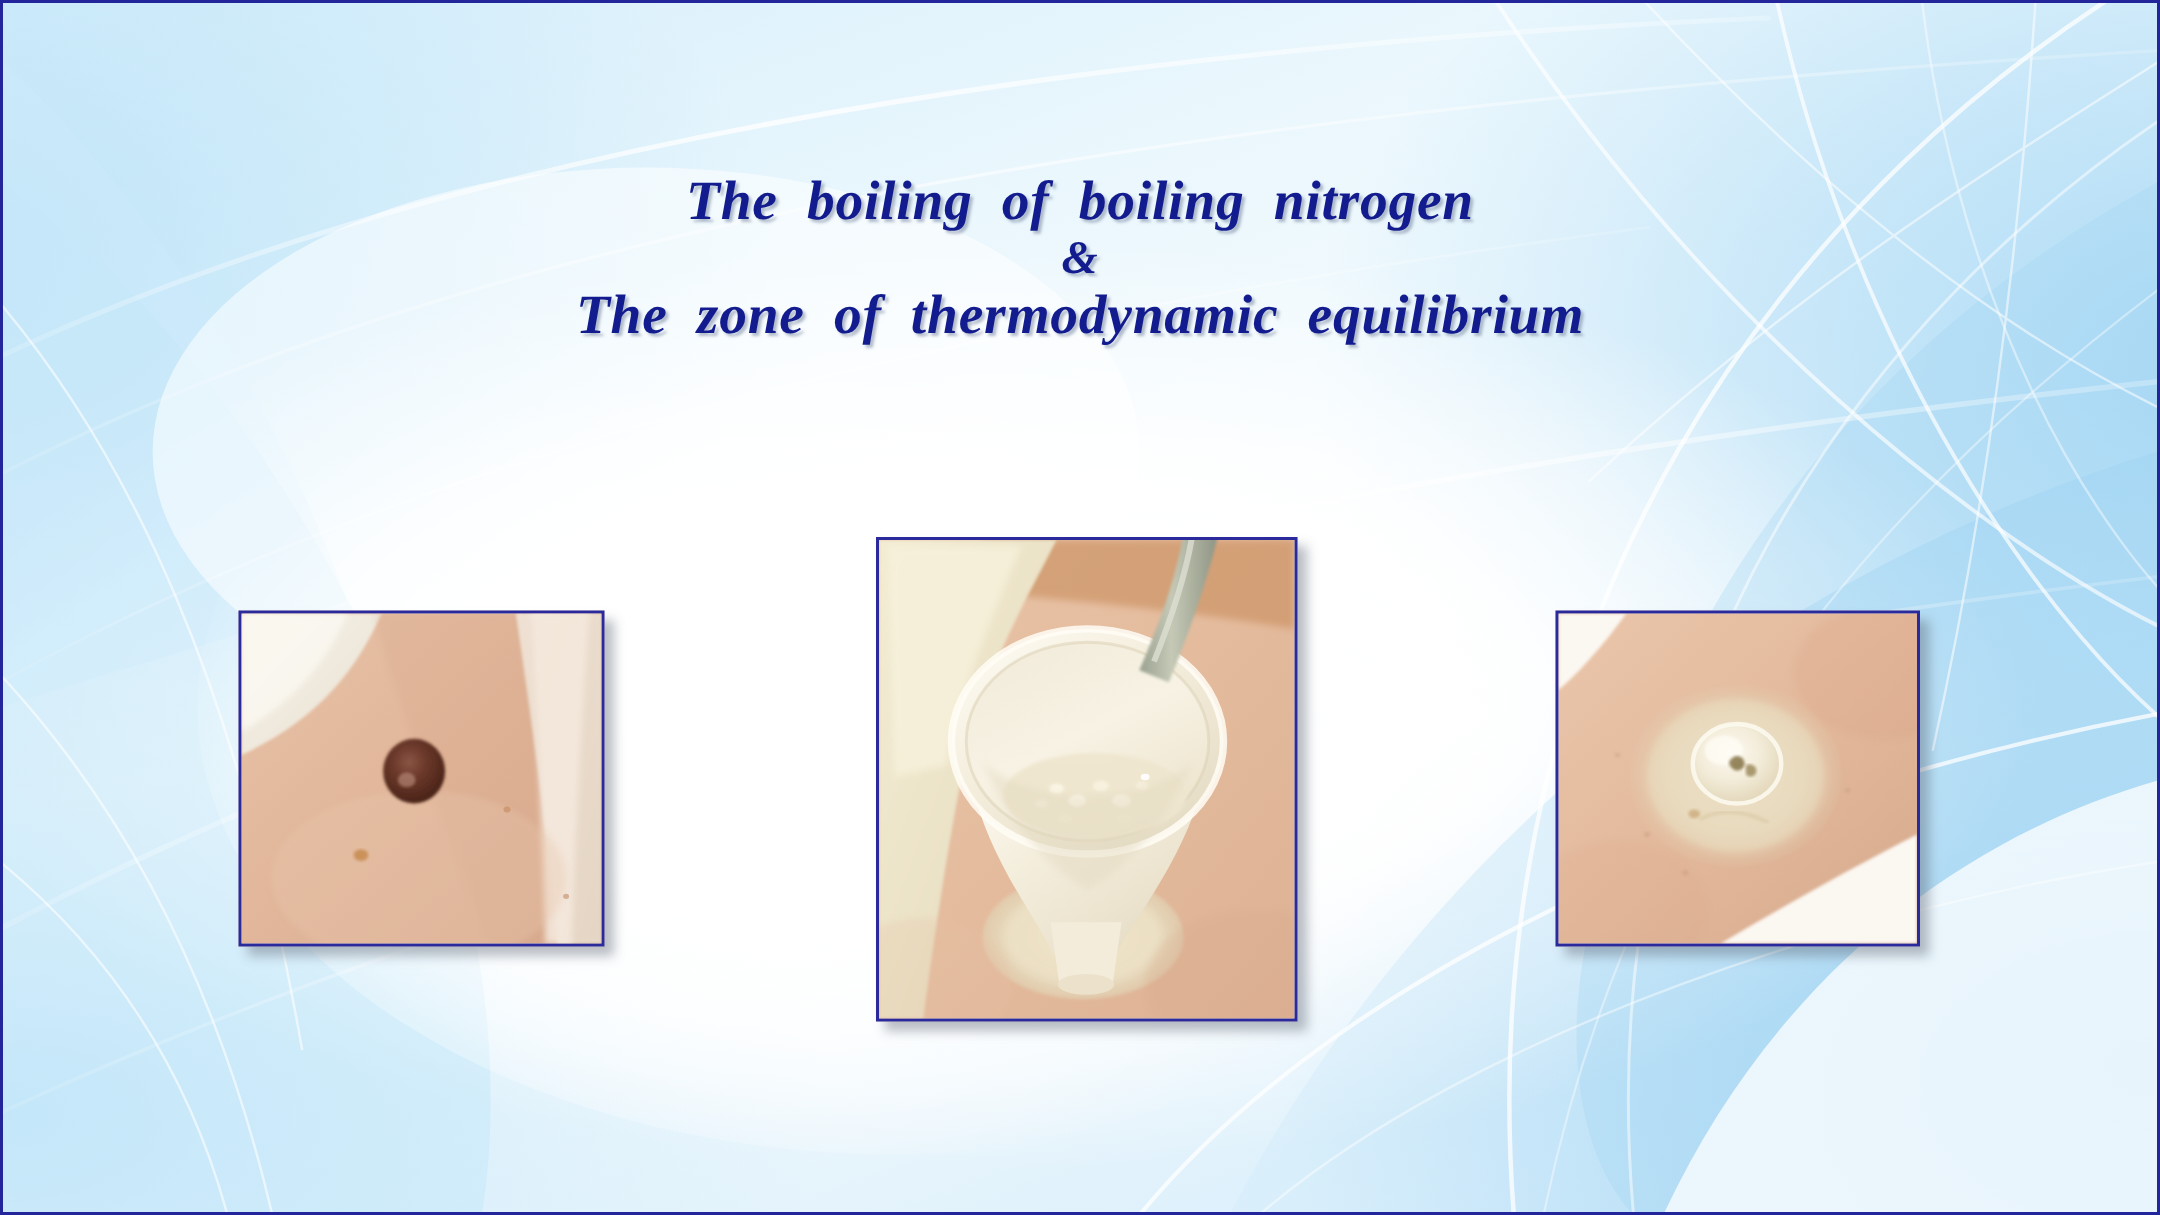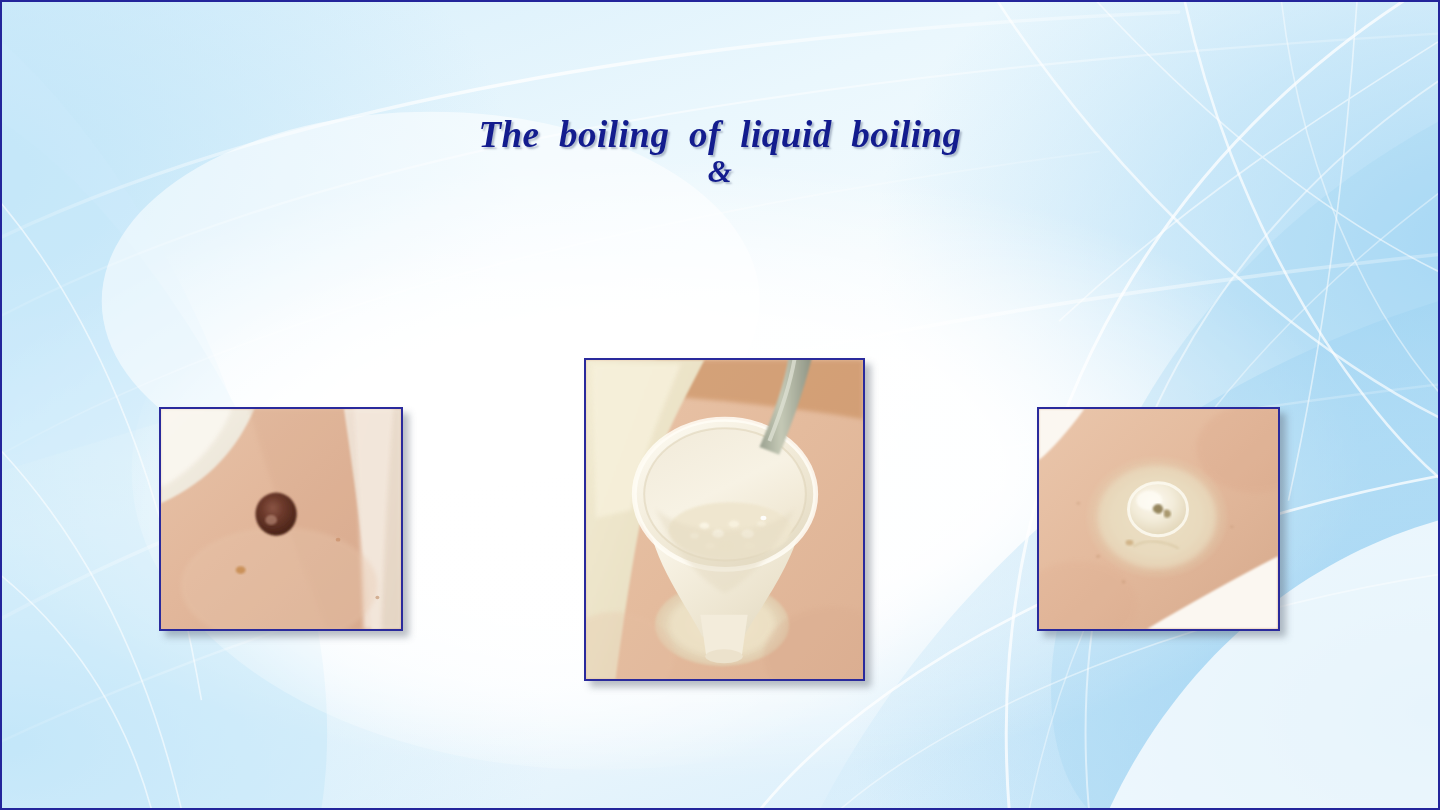--- a/index.html
+++ b/index.html
@@ -149,22 +149,23 @@
         <path d="M-20,430 C70,520 140,640 180,810"></path>
         <path d="M-20,560 C60,620 120,700 150,810"></path>
       </g>
 
       <ellipse cx="600" cy="470" rx="470" ry="300" fill="url(#glowC)"></ellipse>
       <ellipse cx="430" cy="300" rx="330" ry="190" fill="#ffffff" opacity="0.55"></ellipse>
     </svg>
   </div>
 
   <div id="title-block">
-    <span class="title-line">The  boiling  of  liquid  boiling</span>
+    <span class="title-line">The  boiling  of  boiling  nitrogen</span>
     <span class="title-line amp">&amp;</span>
+    <span class="title-line">The  zone  of  thermodynamic  equilibrium</span>
   </div>
 
   <div class="photo-frame" id="photo-left">
     <svg viewBox="0 0 244 224" preserveAspectRatio="none" xmlns="http://www.w3.org/2000/svg">
       <defs>
         <linearGradient id="skin1" x1="0" y1="0" x2="1" y2="1">
           <stop offset="0%" stop-color="#e7c2a7"></stop>
           <stop offset="45%" stop-color="#e2b79b"></stop>
           <stop offset="100%" stop-color="#d9ab8f"></stop>
         </linearGradient>

